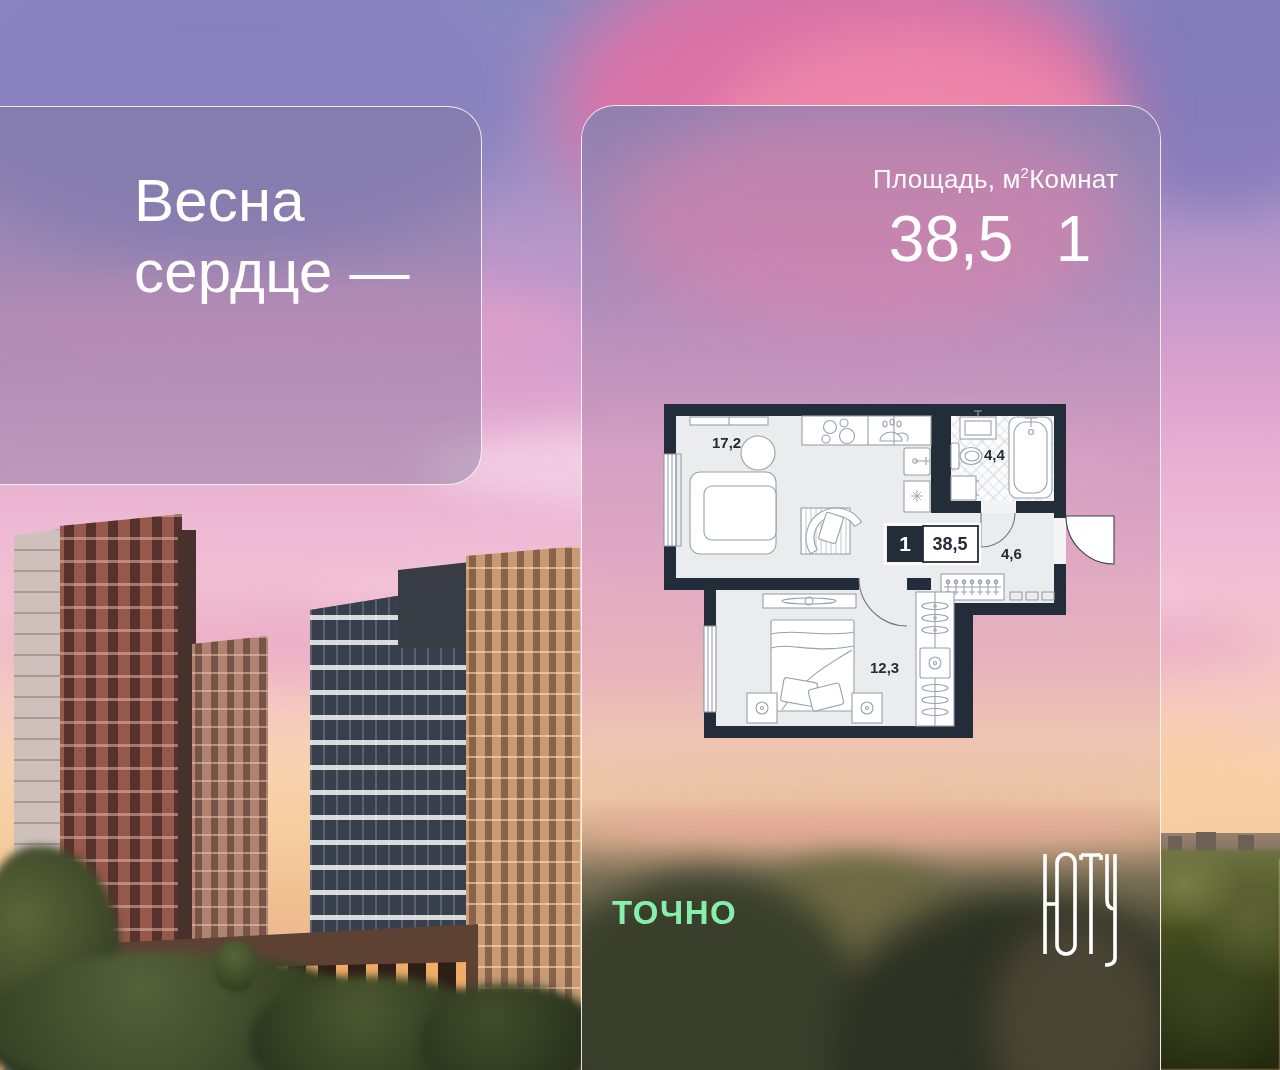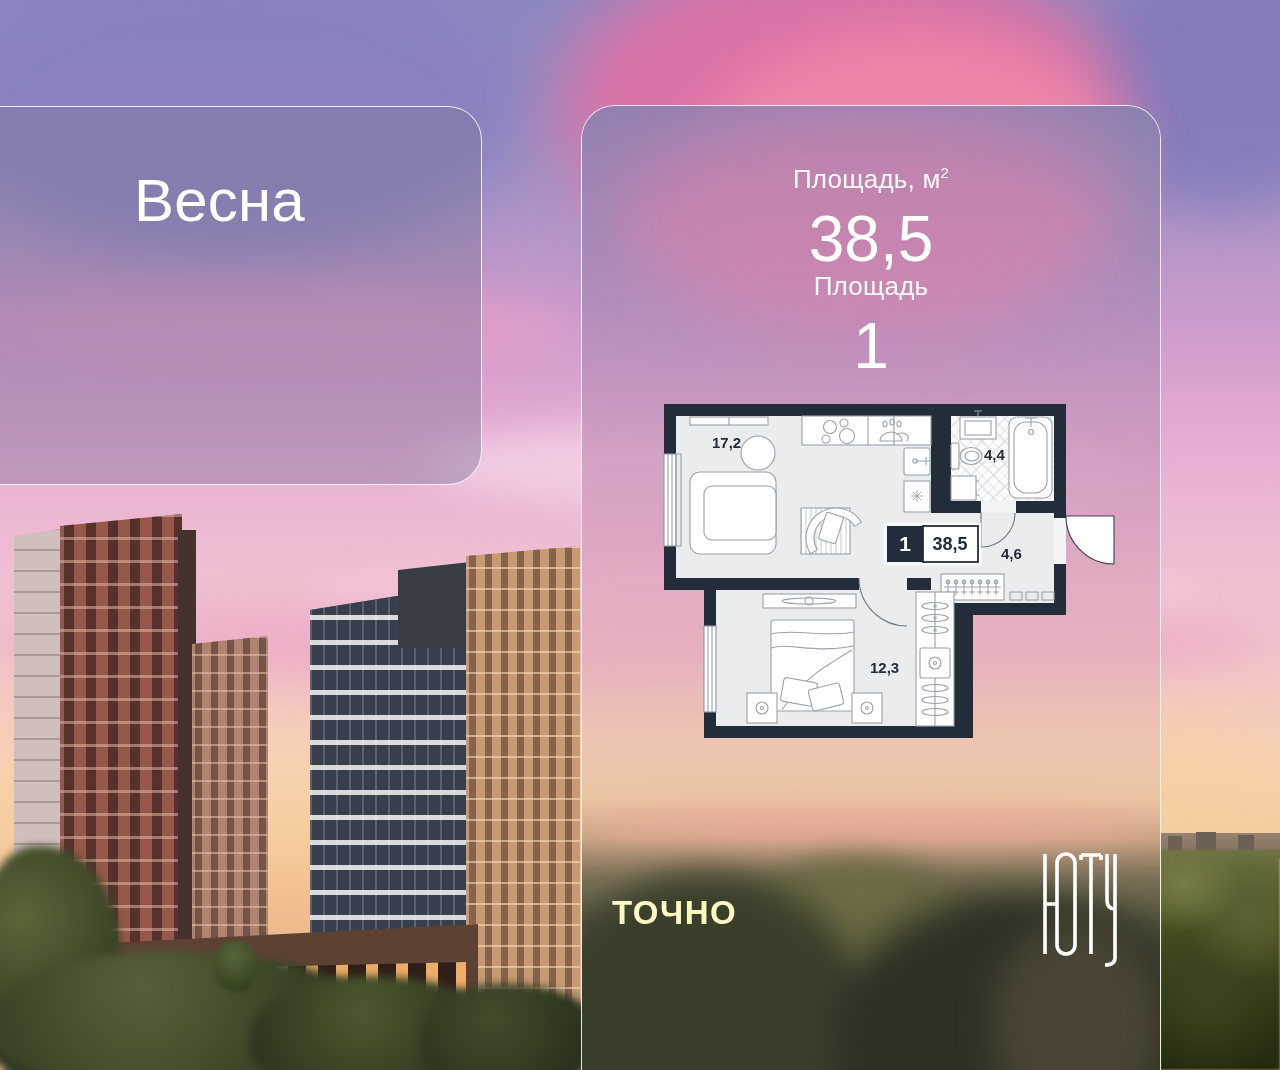--- a/index.html
+++ b/index.html
@@ -106,29 +106,29 @@
       rgba(118,108,84,.95) 80%,rgba(76,78,58,.98) 85%,rgba(58,62,46,1) 92%,rgba(48,52,38,1) 100%);}
   .pb{border-radius:50%;}
   .pb1{left:30px;top:0px;width:510px;height:230px;background:rgba(233,130,170,.45);filter:blur(30px);}
   .pb2{left:0px;top:698px;width:580px;height:42px;background:rgba(240,170,160,.55);filter:blur(12px);}
   .pb3{left:-30px;top:768px;width:310px;height:270px;background:#3a3f2c;filter:blur(16px);}
   .pb4{left:250px;top:788px;width:370px;height:290px;background:#2e3224;filter:blur(18px);}
   .pb5{left:170px;top:752px;width:210px;height:120px;background:#6d6a44;filter:blur(14px);}
   .pb6{left:410px;top:812px;width:170px;height:210px;background:#4a4434;filter:blur(16px);}
 
   .specs{left:0;right:0;top:58px;display:flex;justify-content:flex-end;
-    padding:0 42px;text-align:center;color:#fff;flex-direction:column;}
+    padding:0 42px;text-align:center;color:#fff;}
   .spec-label{font-size:26px;font-weight:400;opacity:.97;letter-spacing:.2px;}
   .spec-label sup{font-size:15px;}
   .spec-value{font-size:64px;font-weight:400;margin-top:12px;line-height:1;}
 
   .plan-wrap{left:72px;top:290px;width:465px;height:352px;}
   .plan-label{font-weight:600;}
 
-  .dev-logo{left:30px;top:788px;color:#fef9c3;font-size:33px;font-weight:800;letter-spacing:1.5px;}
+  .dev-logo{left:30px;top:788px;color:#86efac;font-size:33px;font-weight:800;letter-spacing:1.5px;}
   .yutu-wrap{left:458px;top:746px;width:80px;height:116px;}
   .sr{position:absolute;width:1px;height:1px;overflow:hidden;clip:rect(0 0 0 0);white-space:nowrap;}
 </style>
 </head>
 <body>
 
 <div id="stage">
 
   <div class="abs sky"></div>
   <div class="abs cloud c4"></div>
@@ -162,38 +162,39 @@
 
   <div class="abs skyline"></div>
   <div class="abs skb skb1"></div>
   <div class="abs skb skb2"></div>
   <div class="abs skb skb3"></div>
   <div class="abs dome"></div>
   <div class="abs trees-right"></div>
 
   <div class="abs promo-card">
     <div class="promo-line">Весна</div>
+    <div class="promo-line">сердце —</div>
   </div>
 
   <div class="abs panel">
     <div class="abs panel-bg"></div>
     <div class="abs pb pb1"></div>
     <div class="abs pb pb2"></div>
     <div class="abs pb pb5"></div>
     <div class="abs pb pb3"></div>
     <div class="abs pb pb4"></div>
     <div class="abs pb pb6"></div>
 
     <div class="abs specs">
       <div>
         <div class="spec-label"><span>Площадь, м</span><sup>2</sup></div>
         <div class="spec-value">38,5</div>
       </div>
       <div>
-        <div class="spec-label">Площадь</div>
+        <div class="spec-label">Комнат</div>
         <div class="spec-value">1</div>
       </div>
     </div>
 
     <div class="abs plan-wrap">
       <svg width="465" height="352" viewBox="0 0 465 352">
         <defs>
           <pattern id="bh" width="16" height="16" patternUnits="userSpaceOnUse" patternTransform="rotate(45)">
             <rect width="16" height="16" fill="#fbfbfc"></rect>
             <path d="M0,0H16 M0,8H16 M0,0V16 M8,0V16" stroke="#ccd2d9" stroke-width="0.9"></path>

